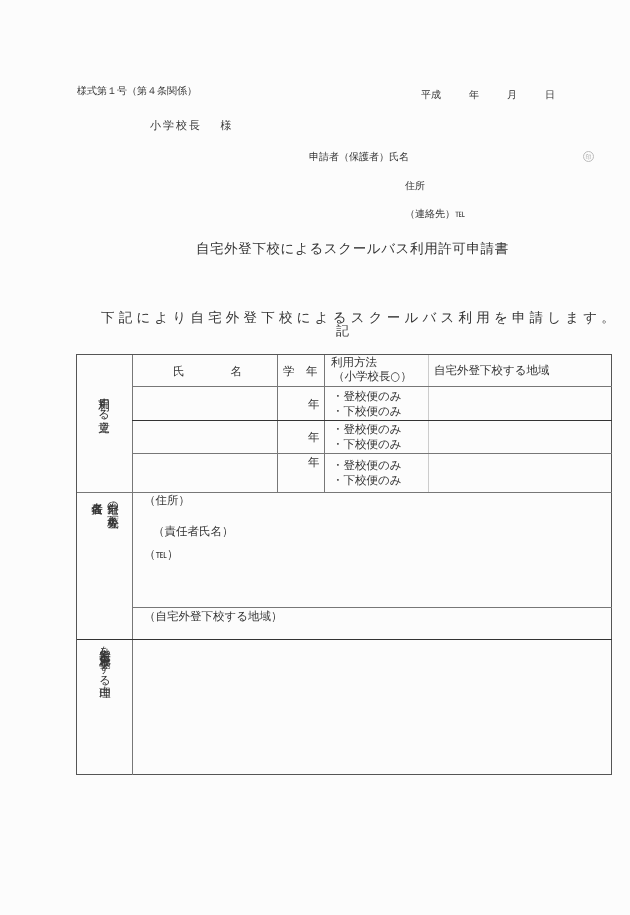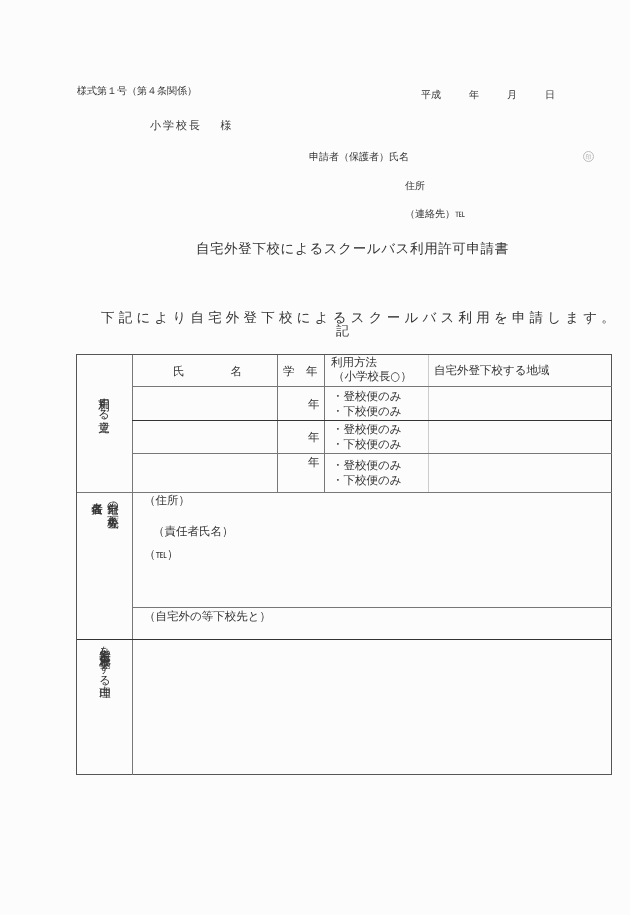--- a/index.html
+++ b/index.html
@@ -84,17 +84,17 @@
 
   <div class="cell" style="left:231px; top:100px;">年</div>
   <div class="cell" style="left:255px; top:103px;">・登校便のみ</div>
   <div class="cell" style="left:255px; top:118px;">・下校便のみ</div>
 
   <div class="vert" style="left:29px; top:139px; letter-spacing:0;">自宅外の等下校先と</div>
   <div class="vert" style="left:13px; top:139px; letter-spacing:0;">責任者名</div>
   <div class="cell" style="left:67px; top:138px;">（住所）</div>
   <div class="cell" style="left:52px; top:169px;margin-left:24px;">（責任者氏名）</div>
   <div class="cell" style="left:67px; top:192px;">（℡）</div>
-  <div class="cell" style="left:67px; top:254px;">（自宅外の等下校先と）</div>
+  <div class="cell" style="left:67px; top:254px;">（自宅外登下校する地域）</div>
 
   <div class="vert" style="left:21px; top:287px; letter-spacing:-1.5px;">自宅外を登下校先とする理由</div>
   <div class="cell" style="left:56px; top:285px; width:478px; height:134px;"></div>
 </div>
 
 </body></html>

